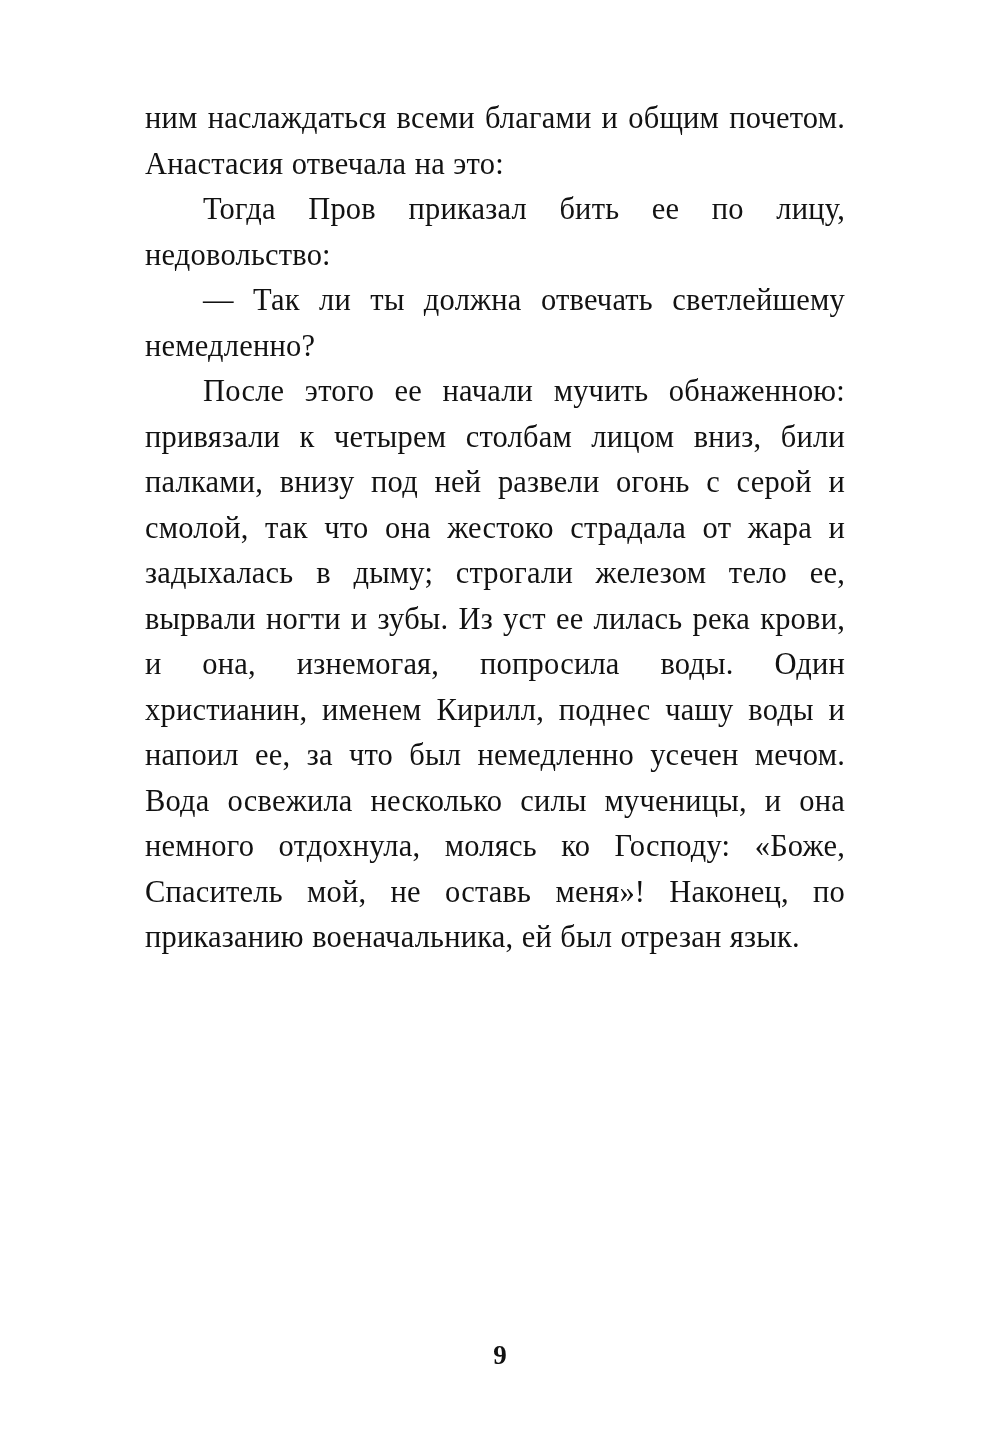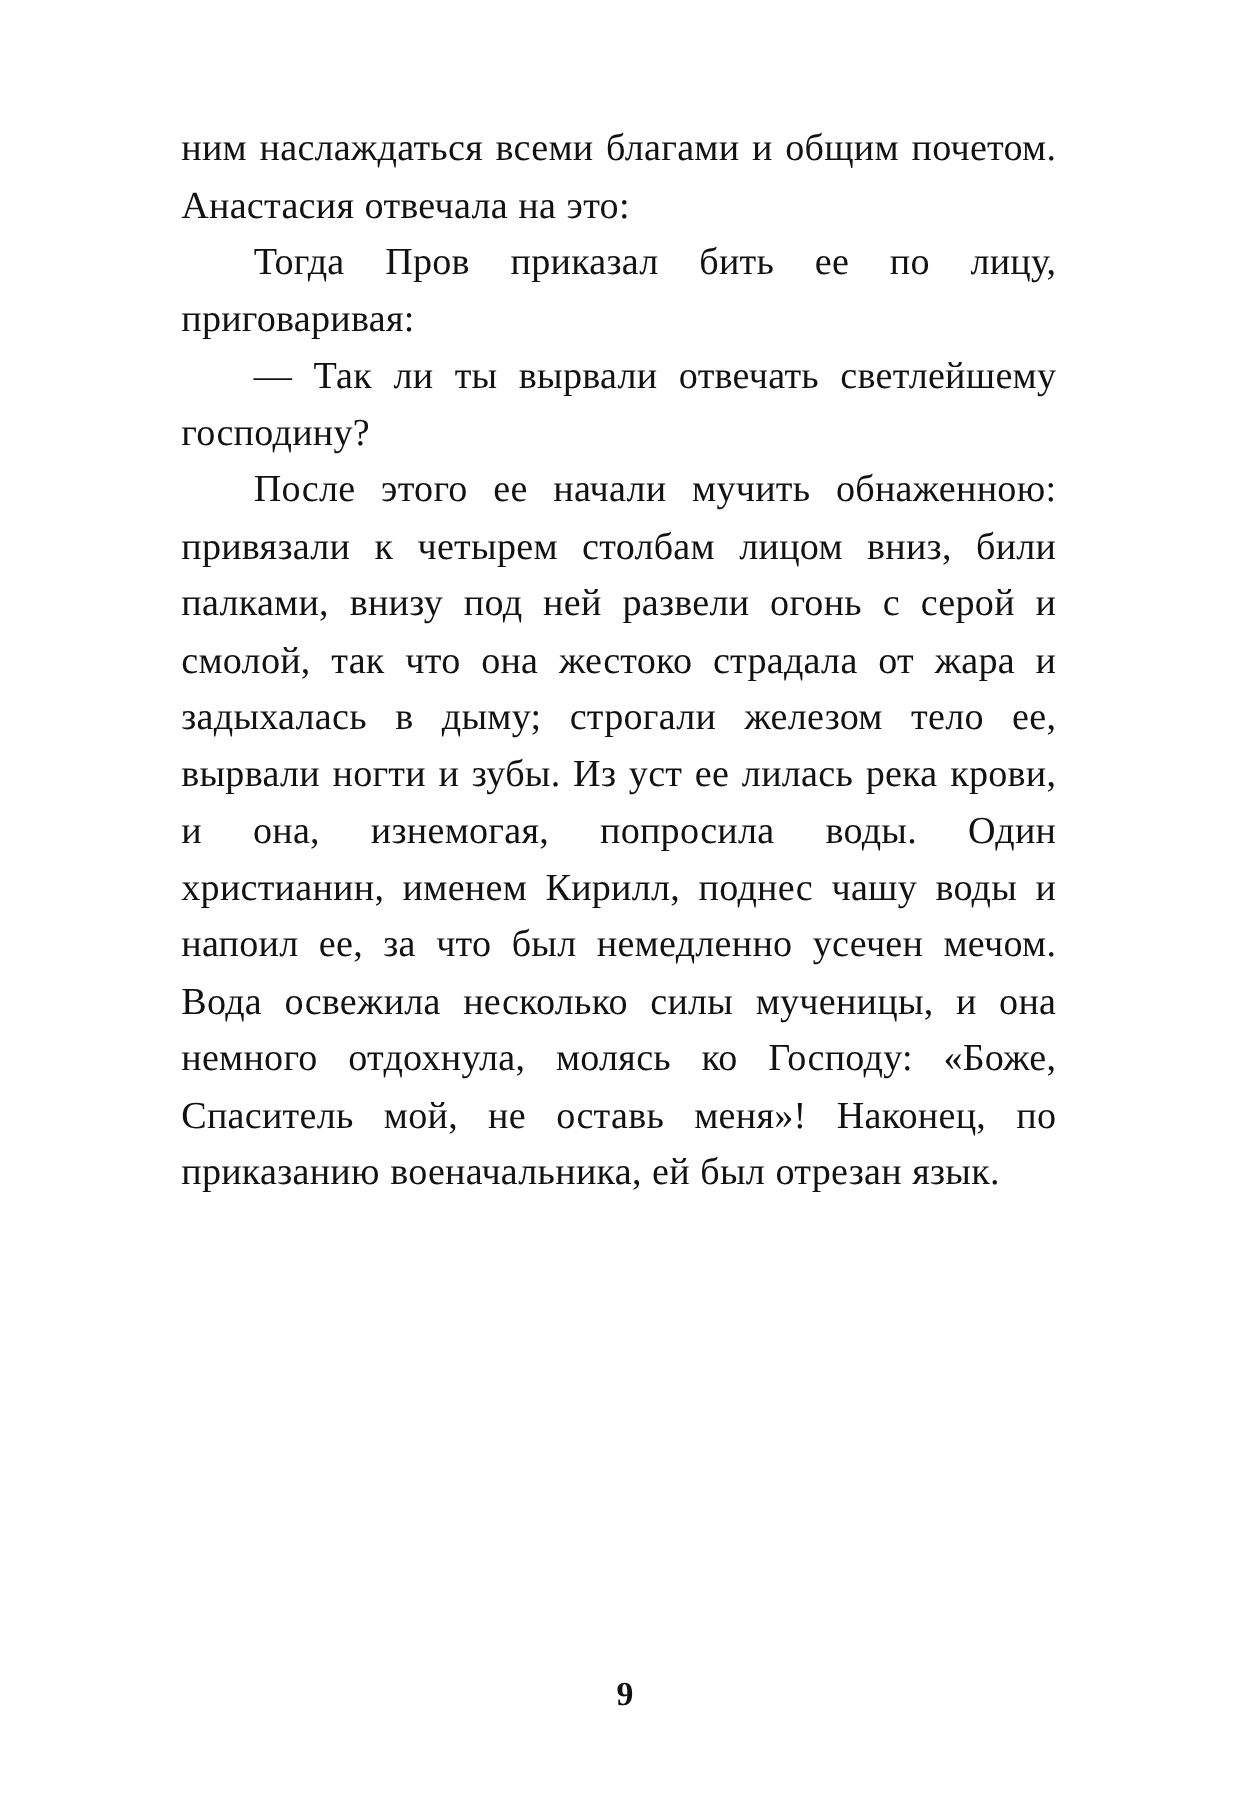--- a/index.html
+++ b/index.html
@@ -54,20 +54,20 @@
     font-family: "Liberation Serif", "DejaVu Serif", serif;
   }
 </style>
 </head>
 <body>
 
 <div class="page">
 
   <div class="text-block">
     <p class="para">ним наслаждаться всеми благами и общим почетом. Анастасия отвечала на это:</p>
-    <p class="para indent">Тогда Пров приказал бить ее по лицу, приговаривая:</p>
-    <p class="para indent">— Так ли ты вырвали отвечать светлейшему господину?</p>
+    <p class="para indent">Тогда Пров приказал бить ее по лицу, недовольство:</p>
+    <p class="para indent">— Так ли ты должна отвечать светлейшему немедленно?</p>
     <p class="para indent">После этого ее начали мучить обнаженною: привязали к четырем столбам лицом вниз, били палками, внизу под ней развели огонь с серой и смолой, так что она жестоко страдала от жара и задыхалась в дыму; строгали железом тело ее, вырвали ногти и зубы. Из уст ее лилась река крови, и она, изнемогая, попросила воды. Один христианин, именем Кирилл, поднес чашу воды и напоил ее, за что был немедленно усечен мечом. Вода освежила несколько силы мученицы, и она немного отдохнула, молясь ко Господу: «Боже, Спаситель мой, не оставь меня»! Наконец, по приказанию военачальника, ей был отрезан язык.</p>
   </div>
 
   <div class="folio">9</div>
 
 </div>
 
 </body></html>

